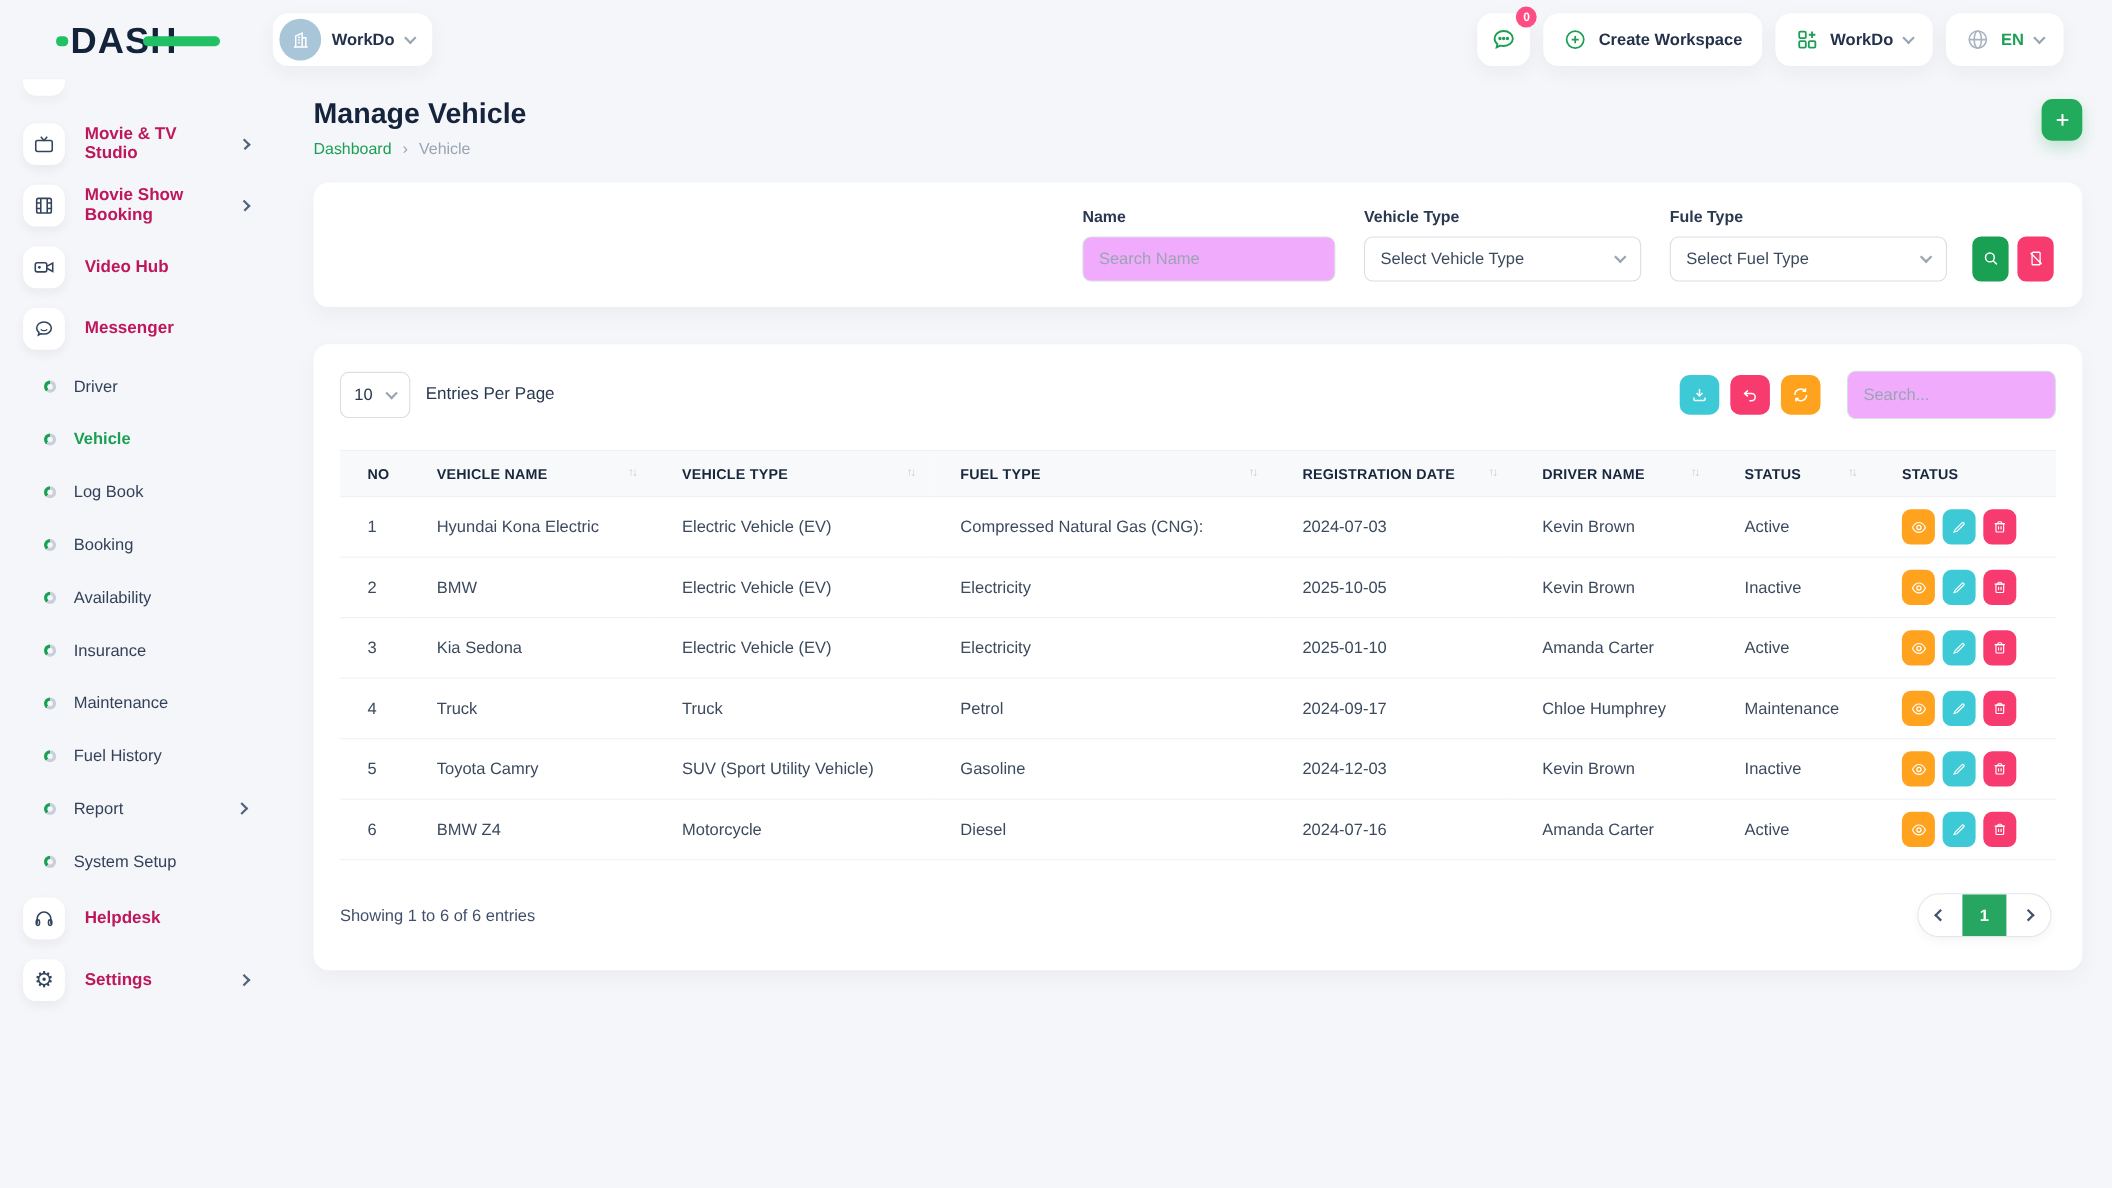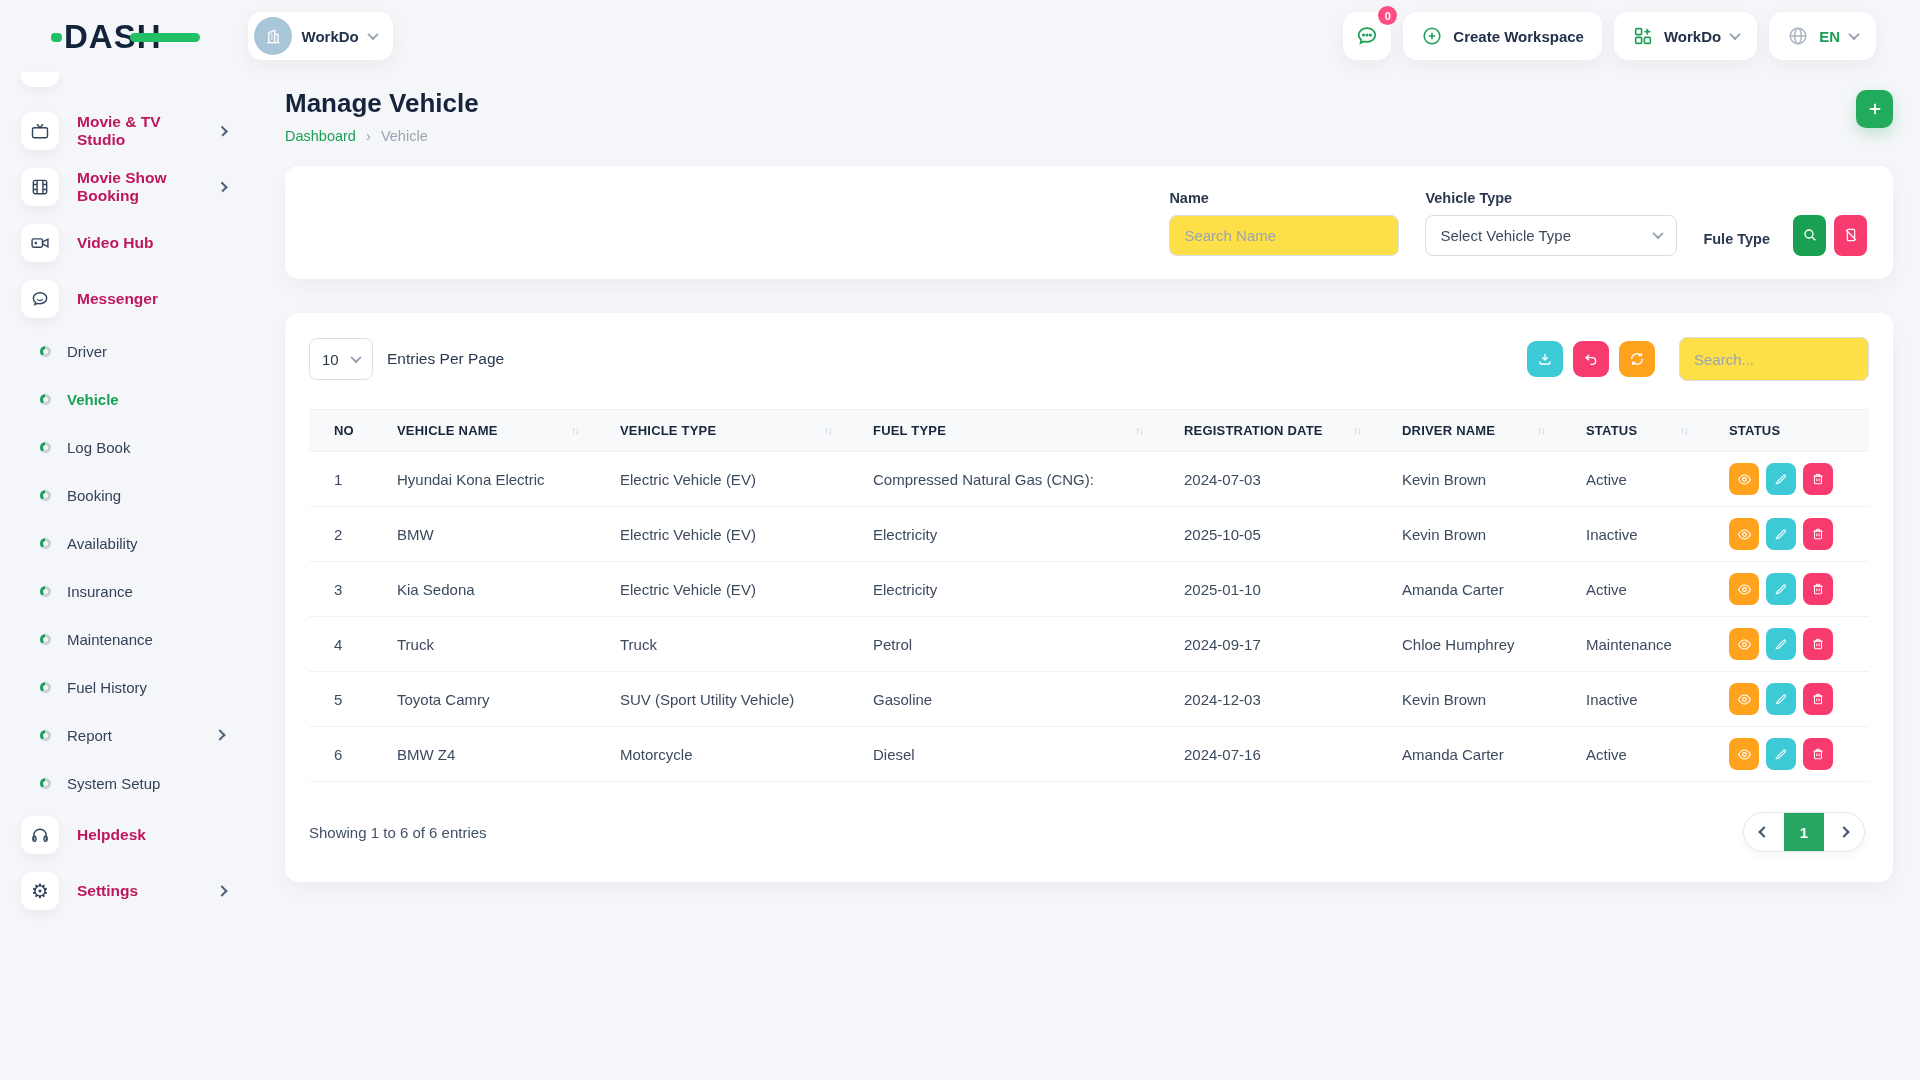--- a/index.html
+++ b/index.html
@@ -59,21 +59,21 @@
   .breadcrumb { margin-top:8px; display:flex; align-items:center; gap:10px; font-size:14.5px; }
   .crumb-link { color:#1aa053; cursor:pointer; }
   .crumb-sep { color:#9aa4b2; font-size:15px; }
   .crumb-current { color:#9aa4b2; }
   .add-btn { margin-left:auto; margin-top:2px; width:37px; height:38px; border:none; border-radius:10px; background:#22ab5c; color:#fff; display:flex; align-items:center; justify-content:center; cursor:pointer; box-shadow:0 6px 14px rgba(34,171,92,.25); }
 
   
   .filter-card { margin-top:22px; background:#fff; border-radius:14px; height:113px; display:flex; align-items:center; justify-content:flex-end; padding:0 26px; box-shadow:0 8px 20px rgba(18,32,59,.04); }
   .filter-row { display:flex; align-items:flex-end; gap:26px; }
   .fgroup .flabel { display:block; font-size:14.5px; font-weight:600; color:#2a3950; margin-bottom:9px; }
-  .text-input { height:41px; border:1px solid #d9dee5; border-radius:8px; padding:0 14px; font-size:15px; font-family:inherit; color:#33425a; background:#fde047; outline:none; }
+  .text-input { height:41px; border:1px solid #d9dee5; border-radius:8px; padding:0 14px; font-size:15px; font-family:inherit; color:#33425a; background:#f0abfc; outline:none; }
   .text-input::placeholder { color:#9aa4b2; }
   .w230 { width:230px; }
   .fake-select { height:41px; border:1px solid #d9dee5; border-radius:8px; padding:0 14px; display:flex; align-items:center; justify-content:space-between; font-size:15px; color:#3c4a5e; background:#fff; cursor:pointer; }
   .w240 { width:252px; }
   .filter-actions { display:flex; gap:8px; margin-left:-3px; }
   .sq-btn { width:33px; height:41px; border:none; border-radius:8px; display:flex; align-items:center; justify-content:center; cursor:pointer; color:#fff; }
   .bg-green { background:#1aa053; }
   .bg-pink { background:#f73b6e; }
   .bg-cyan { background:#3ec9d6; }
   .bg-orange { background:#ffa21d; }
@@ -306,20 +306,24 @@
         </div>
         <div class="fgroup">
           <label class="flabel">Vehicle Type</label>
           <div class="fake-select w240">
             <span>Select Vehicle Type</span>
             <span class="chev down"></span>
           </div>
         </div>
         <div class="fgroup">
           <label class="flabel">Fule Type</label>
+          <div class="fake-select w240">
+            <span>Select Fuel Type</span>
+            <span class="chev down"></span>
+          </div>
         </div>
         <div class="filter-actions">
           <button class="sq-btn bg-green">
             <svg width="16" height="16" viewBox="0 0 24 24" fill="none" stroke="#ffffff" stroke-width="2">
               <circle cx="10.5" cy="10.5" r="6"></circle>
                 <path d="M15 15l5 5"></path>
             </svg>
           </button>
           <button class="sq-btn bg-pink">
             <svg width="16" height="16" viewBox="0 0 24 24" fill="none" stroke="#ffffff" stroke-width="1.8">

